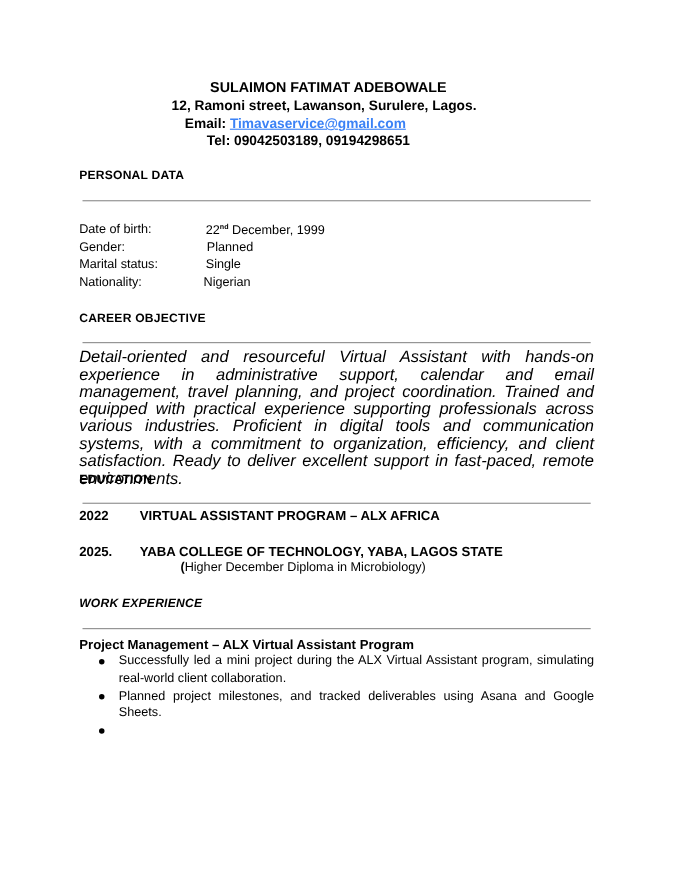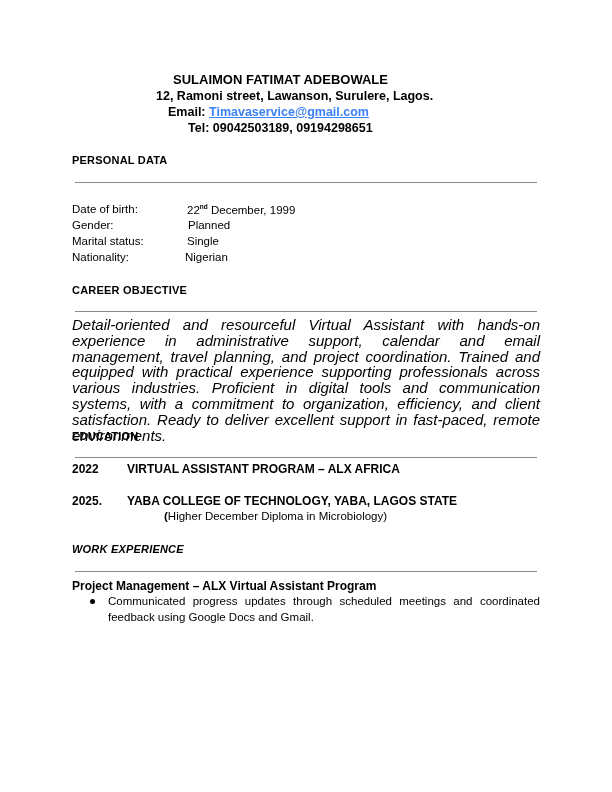--- a/index.html
+++ b/index.html
@@ -18,21 +18,21 @@
     .bullets li { position: relative; padding-left: 36px; font-size: 11.5px; line-height: 15.8px;
                   text-align: justify; margin: 0; }
     .bullets li .dot { position: absolute; left: 18px; top: 5px; width: 5px; height: 5px;
                        border-radius: 50%; background: #000; }
     .edu-bold { font-weight: bold; font-size: 12px; }
     sup { font-size: 6.5px; font-weight: bold; }
   </style>
 </head>
 <body>
 
-<div class="abs hdr-name" style="left:173px; top:72px;">SULAIMON FATIMAT ADEBOWALE</div>
+<div class="abs hdr-name" style="left:191px; top:72px;">SULAIMON FATIMAT ADEBOWALE</div>
 <div class="abs hdr" style="left:156px; top:89px;">12, Ramoni street, Lawanson, Surulere, Lagos.</div>
 <div class="abs hdr" style="left:168px; top:105px;">
   <span>Email:</span>
   <span class="link">Timavaservice@gmail.com</span>
 </div>
 <div class="abs hdr" style="left:188px; top:121px;">
   <span>Tel:</span>
   <span>09042503189, 09194298651</span>
 </div>
 
@@ -63,14 +63,16 @@
 
 <div class="abs edu-bold" style="left:72px; top:494px;">2025.</div>
 <div class="abs edu-bold" style="left:127px; top:494px;">YABA COLLEGE OF TECHNOLOGY, YABA, LAGOS STATE</div>
 <div class="abs body-text" style="left:164px; top:510px;"><b>(</b><span>Higher December Diploma in Microbiology)</span></div>
 
 <div class="abs section-title" style="left:72px; top:543px;font-style:italic;">WORK EXPERIENCE</div>
 <div class="rule" style="top:571px;"></div>
 <div class="abs" style="left:72px; top:579px; font-weight:bold; font-size:12px;">Project Management – ALX Virtual Assistant Program</div>
 
 <ul class="bullets" style="top:594px;">
-  <li><span class="dot"></span><span>Communicated progress updates through scheduled meetings and coordinated feedback using Google Docs and Gmail.</span></li>
+  <li><span class="dot"></span><span>Successfully led a mini project during the ALX Virtual Assistant program, simulating real-world client collaboration.</span></li>
+  <li><span class="dot"></span><span>Planned project milestones, and tracked deliverables using Asana and Google Sheets.</span></li>
+  <li><span class="dot"></span></li>
 </ul>
 
 </body></html>

